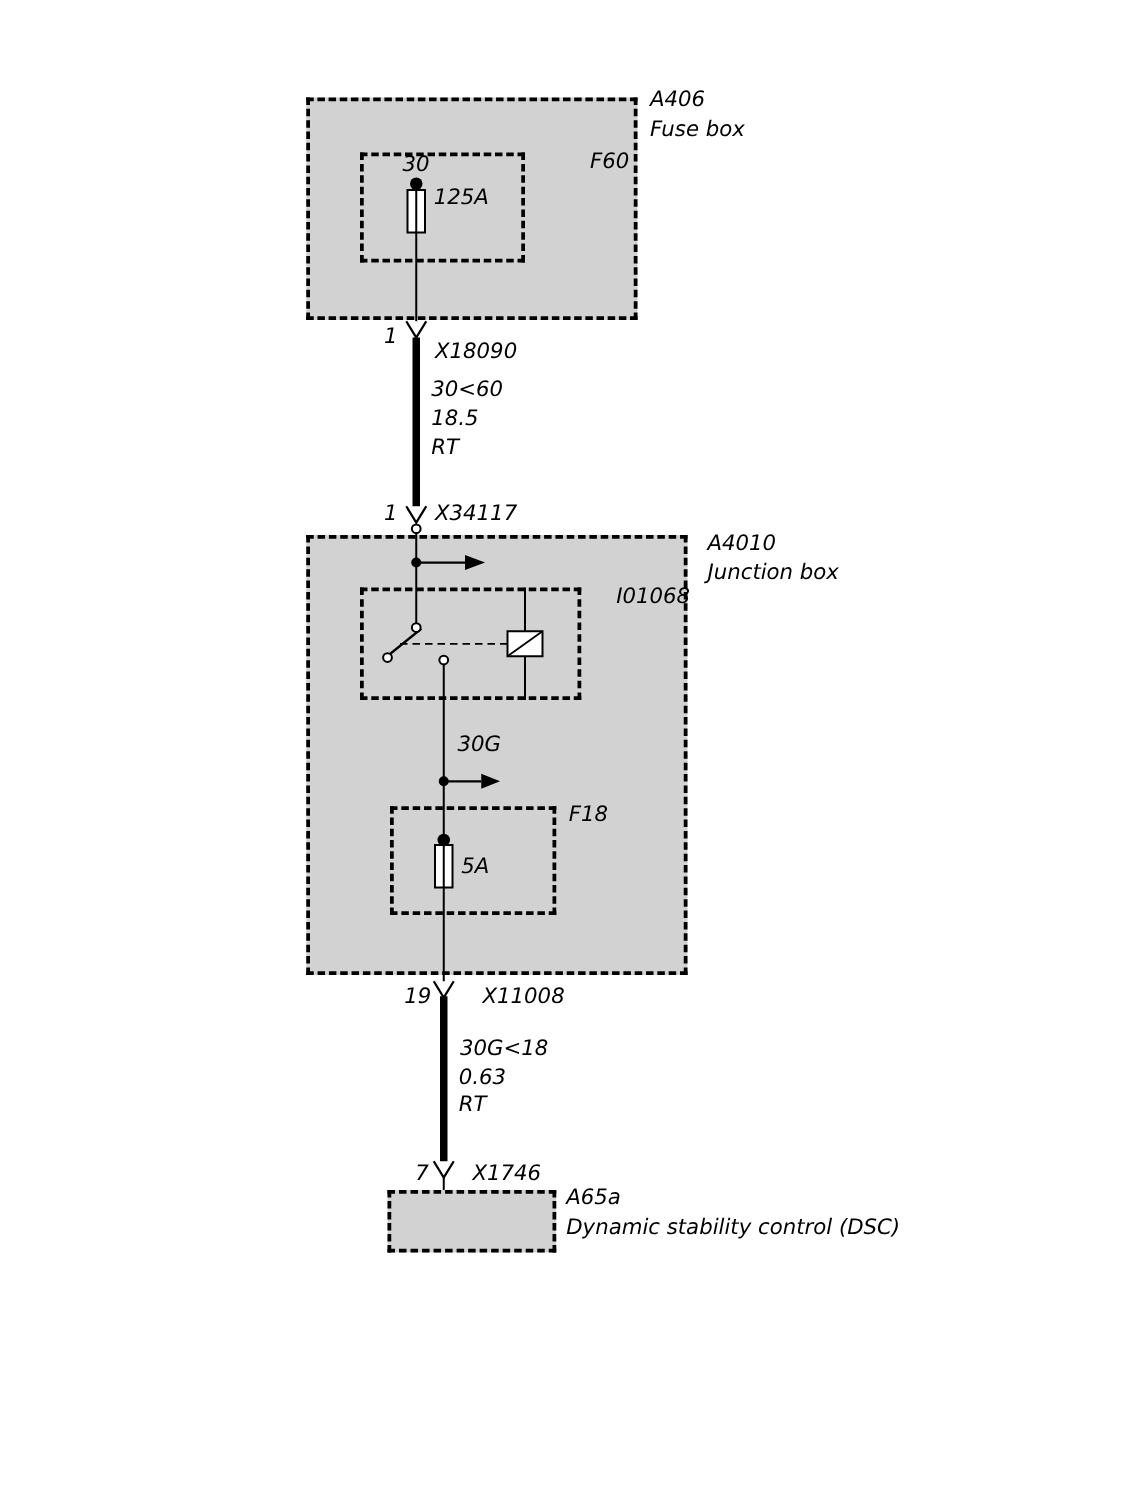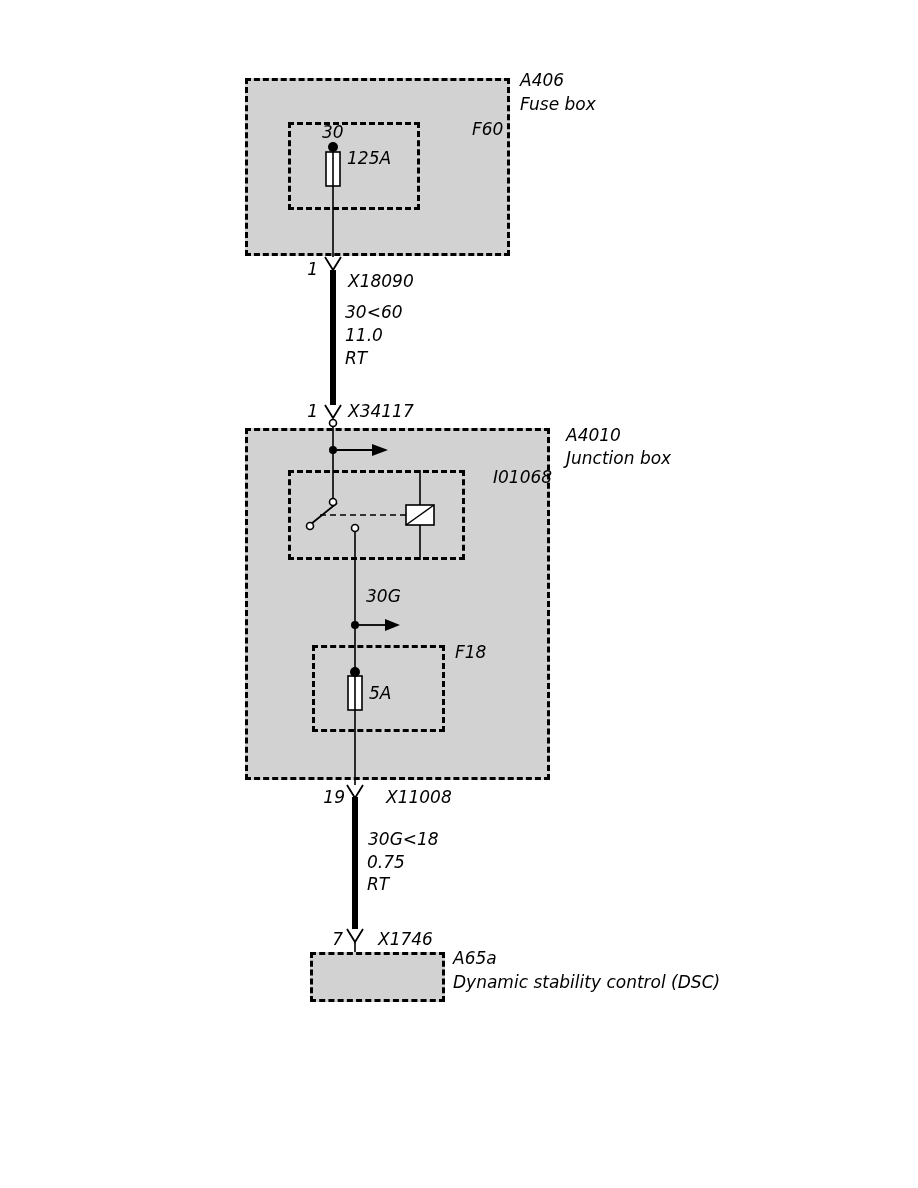--- a/index.html
+++ b/index.html
@@ -103,38 +103,38 @@
   <div class="lbl" style="left:520px; top:70px;">A406</div>
   <div class="lbl" style="left:520px; top:94px;">Fuse box</div>
   <div class="lbl" style="left:434px; top:119px;margin-left:38px;">F60</div>
   <div class="lbl" style="left:322px; top:122px;text-align:center;">30</div>
   <div class="lbl" style="left:347px; top:148px;">125A</div>
 
   <div class="lbl pin" style="left:290px; top:259px; width:28px;">1</div>
   <div class="lbl" style="left:348px; top:259px;margin-top:12px;">X18090</div>
 
   <div class="lbl" style="left:345px; top:302px;">30&lt;60</div>
-  <div class="lbl" style="left:345px; top:325px;">11.0</div>
+  <div class="lbl" style="left:345px; top:325px;">18.5</div>
   <div class="lbl" style="left:345px; top:348px;">RT</div>
 
   <div class="lbl pin" style="left:290px; top:401px; width:28px;">1</div>
   <div class="lbl" style="left:348px; top:401px;">X34117</div>
 
   <div class="lbl" style="left:566px; top:425px;">A4010</div>
   <div class="lbl" style="left:566px; top:448px;">Junction box</div>
   <div class="lbl" style="left:493px; top:467px;">I01068</div>
   <div class="lbl" style="left:366px; top:586px;">30G</div>
   <div class="lbl" style="left:455px; top:642px;">F18</div>
   <div class="lbl" style="left:369px; top:683px;">5A</div>
 
   <div class="lbl pin" style="left:310px; top:787px; width:35px;">19</div>
   <div class="lbl" style="left:370px; top:787px;margin-left:16px;">X11008</div>
 
   <div class="lbl" style="left:368px; top:829px;">30G&lt;18</div>
-  <div class="lbl" style="left:367px; top:852px;">0.75</div>
+  <div class="lbl" style="left:367px; top:852px;">0.63</div>
   <div class="lbl" style="left:367px; top:874px;">RT</div>
 
   <div class="lbl pin" style="left:318px; top:929px; width:25px;">7</div>
   <div class="lbl" style="left:378px; top:929px;">X1746</div>
 
   <div class="lbl" style="left:453px; top:948px;">A65a</div>
   <div class="lbl" style="left:453px; top:972px;">Dynamic stability control (DSC)</div>
 
 </div>
 

